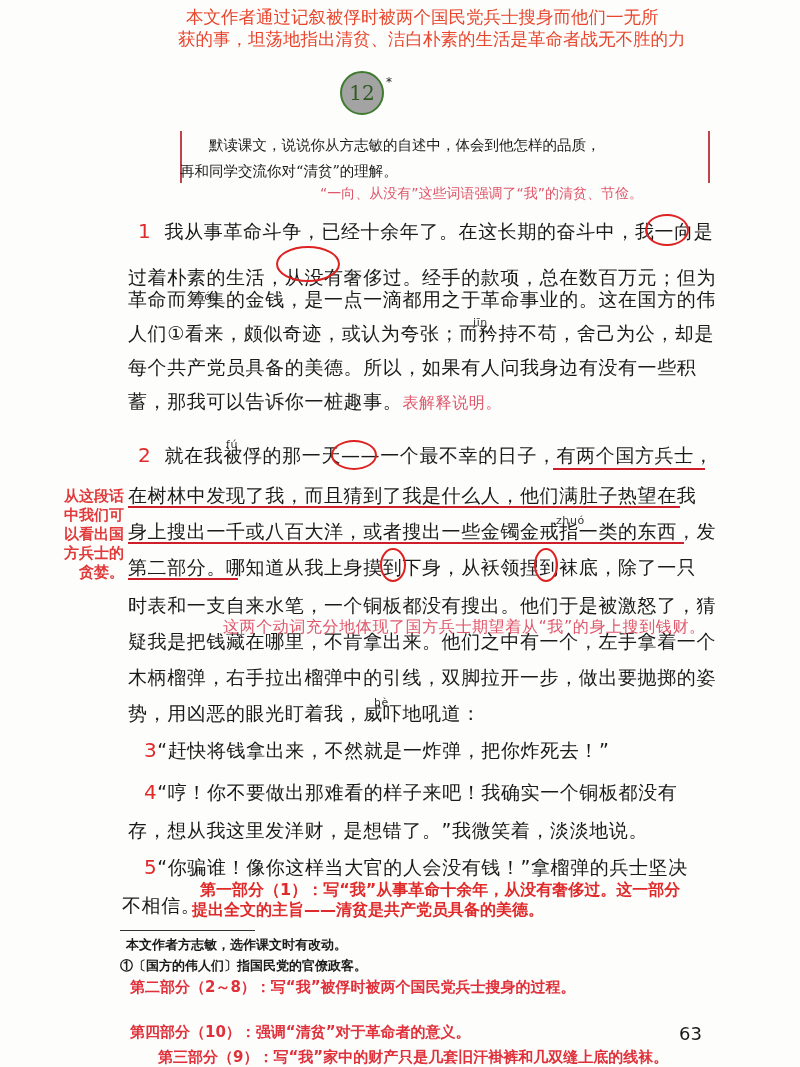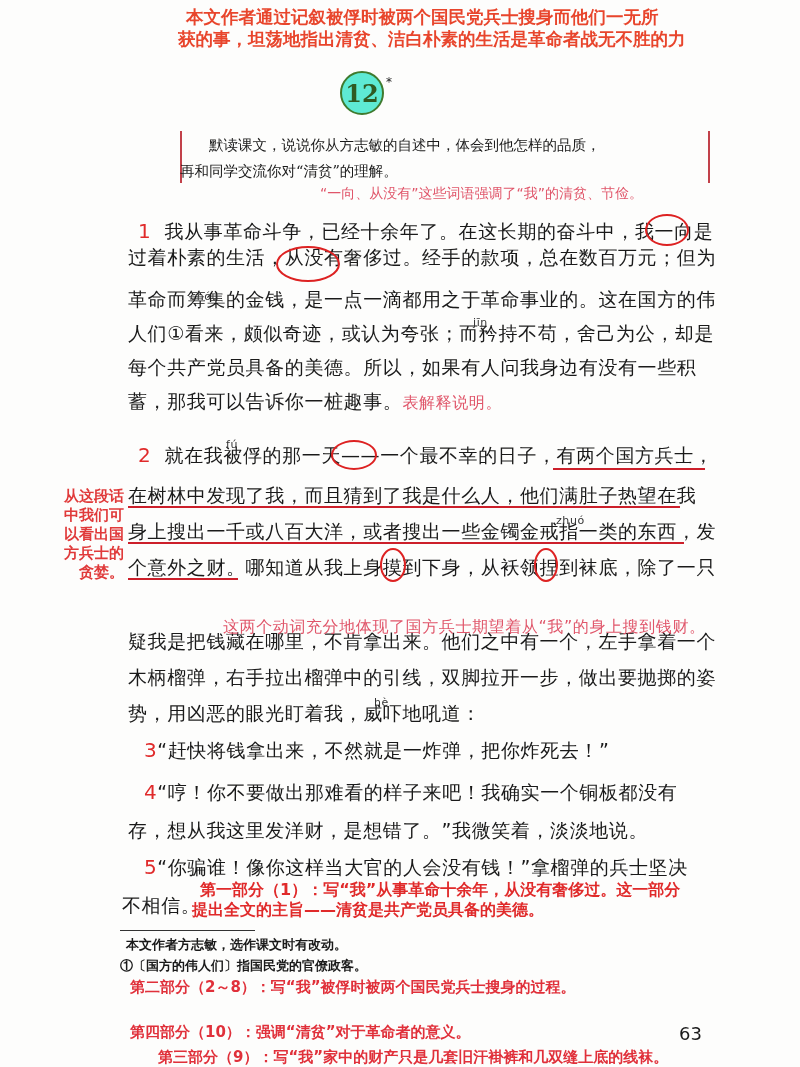--- a/index.html
+++ b/index.html
@@ -1,26 +1,26 @@
 <!DOCTYPE html>
 <html><head>
 <meta charset="utf-8">
 <style>
   html, body { margin:0; padding:0; }
   body { width:800px; height:1067px; background:#fdfdfc; position:relative; overflow:hidden;
          font-family:"DejaVu Sans","Liberation Sans",sans-serif; color:#1a1a1a; }
   .abs { position:absolute; }
   .red { color:#e02a2a; }
   .pink { color:#e0566a; }
-  .intro { left:178px; top:6px; width:540px; font-size:17.5px; line-height:22px; font-weight:bold; color:#e8452c; }
+  .intro { left:178px; top:6px; width:540px; font-size:17.5px; line-height:22px; font-weight:normal; color:#e8452c; }
   .intro .line0 { padding-left:8px; }
   .title-wrap { left:340px; top:70px; height:46px; display:flex; align-items:center; }
-  .lesson-badge { width:40px; height:40px; border-radius:50%; background:#5eead4; border:2px solid #3f7a2e;
-        display:flex; align-items:center; justify-content:center; font-family:"DejaVu Serif",serif; font-weight:bold;
-        font-size:24px; color:#2f5a22; }
+  .lesson-badge { width:40px; height:40px; border-radius:50%; background:#a3a3a3; border:2px solid #3f7a2e;
+        display:flex; align-items:center; justify-content:center; font-family:"DejaVu Serif",serif; font-weight:normal;
+        font-size:20px; color:#2f5a22; }
   .star { font-size:12px; margin-top:-22px; margin-left:2px; }
   .title { font-size:29px; letter-spacing:18px; margin-left:10px; font-family:"DejaVu Serif",serif; }
   .guide { left:180px; top:132px; width:525px; font-size:14.5px; line-height:26px; font-family:"DejaVu Serif",serif; }
   .guide-bar-l { left:180px; top:131px; width:2px; height:52px; background:#c2414a; }
   .guide-bar-r { left:708px; top:131px; width:2px; height:52px; background:#c2414a; }
   .note1 { left:320px; top:185px; font-size:14px; }
   .para { left:148px; width:570px; font-size:19px; line-height:34px; letter-spacing:0.6px; }
   .line { position:absolute; white-space:nowrap; }
   .pnum { color:#e02a2a; font-size:20px; }
   .pinyin { position:absolute; font-size:11px; color:#333; }
@@ -49,36 +49,37 @@
 <div class="abs guide-bar-l"></div>
 <div class="abs guide-bar-r"></div>
 <div class="abs guide">
   <div>　　默读课文，说说你从方志敏的自述中，体会到他怎样的品质，</div>
   <div>再和同学交流你对“清贫”的理解。</div>
 </div>
 <div class="abs note1 pink">“一向、从没有”这些词语强调了“我”的清贫、节俭。</div>
 
 <div class="abs para" style="top:214px;height:210px;">
   <div class="line" style="top:0;left:-10px;"><span class="pnum">1</span>&nbsp;&nbsp;<span>我从事革命斗争，已经十余年了。在这长期的奋斗中，我一向是</span></div>
-  <div class="line" style="top:26px;left:-20px;">过着朴素的生活，从没有奢侈过。经手的款项，总在数百万元；但为</div>
+  <div class="line" style="top:48px;left:-20px;font-family:Liberation Mono, monospace;">过着朴素的生活，从没有奢侈过。经手的款项，总在数百万元；但为</div>
   <div class="line" style="top:68px;left:-20px;">革命而筹集的金钱，是一点一滴都用之于革命事业的。这在国方的伟</div>
   <div class="line" style="top:102px;left:-20px;">人们①看来，颇似奇迹，或认为夸张；而矜持不苟，舍己为公，却是</div>
   <div class="line" style="top:136px;left:-20px;">每个共产党员具备的美德。所以，如果有人问我身边有没有一些积</div>
   <div class="line" style="top:170px;left:-20px;"><span>蓄，那我可以告诉你一桩趣事。</span><span class="pink small-note">表解释说明。</span></div>
   <span class="pinyin" style="top:66px;left:42px;">chóu</span>
   <span class="pinyin" style="top:92px;left:325px;">jīn</span>
   <div class="circle" style="top:0px;left:497px;width:40px;height:28px;"></div>
   <div class="circle" style="top:32px;left:128px;width:60px;height:32px;"></div>
 </div>
 
 <div class="abs para" style="top:438px;height:280px;">
   <div class="line" style="top:0;left:-10px;"><span class="pnum">2</span>&nbsp;&nbsp;<span>就在我被俘的那一天——一个最不幸的日子，有两个国方兵士，</span></div>
   <div class="line" style="top:40px;left:-20px;">在树林中发现了我，而且猜到了我是什么人，他们满肚子热望在我</div>
   <div class="line" style="top:76px;left:-20px;">身上搜出一千或八百大洋，或者搜出一些金镯金戒指一类的东西，发</div>
-  <div class="line" style="top:112px;left:-20px;">个意外之财。哪知道从我上身摸到下身，从袄领捏到袜底，除了一只</div>
+  <div class="line" style="top:112px;left:-20px;">第二部分。哪知道从我上身摸到下身，从袄领捏到袜底，除了一只</div>
+  <div class="line" style="top:150px;left:-20px;">时表和一支自来水笔，一个铜板都没有搜出。他们于是被激怒了，猜</div>
   <div class="line" style="top:186px;left:-20px;">疑我是把钱藏在哪里，不肯拿出来。他们之中有一个，左手拿着一个</div>
   <div class="line" style="top:222px;left:-20px;">木柄榴弹，右手拉出榴弹中的引线，双脚拉开一步，做出要抛掷的姿</div>
   <div class="line" style="top:258px;left:-20px;">势，用凶恶的眼光盯着我，威吓地吼道：</div>
   <span class="pinyin" style="top:-10px;left:78px;">fú</span>
   <span class="pinyin" style="top:66px;left:408px;">zhuó</span>
   <span class="pinyin" style="top:248px;left:226px;">hè</span>
   <div class="circle" style="top:2px;left:183px;width:42px;height:26px;"></div>
   <div class="circle" style="top:110px;left:232px;width:22px;height:30px;"></div>
   <div class="circle" style="top:110px;left:386px;width:20px;height:30px;"></div>
   <div class="uline" style="top:30px;left:405px;width:152px;"></div>

